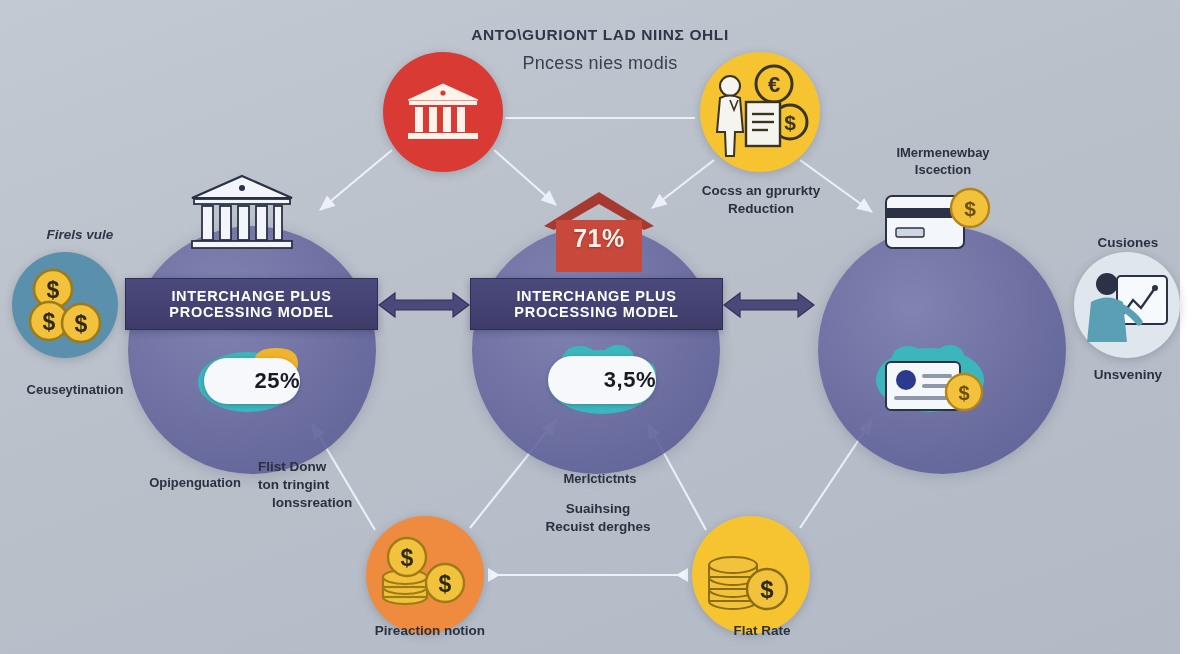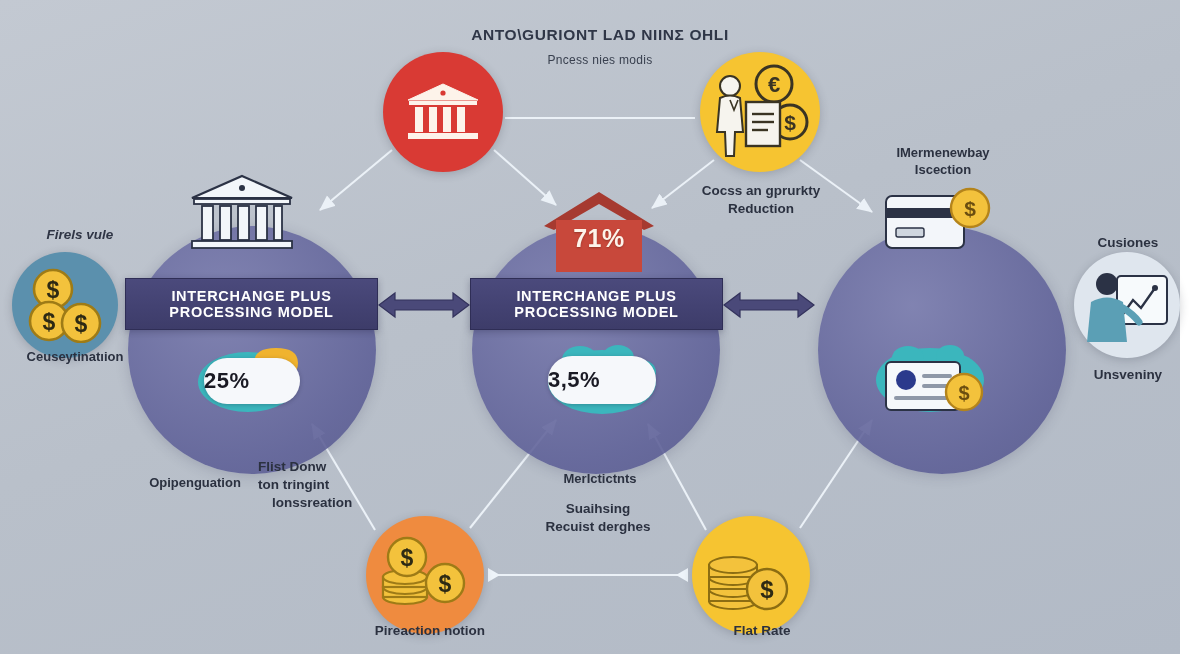--- a/index.html
+++ b/index.html
@@ -18,21 +18,21 @@
   
   .title-block {
     left: 420px; top: 26px; width: 360px;
     text-align: center; color: #2b3245;
   }
   .title-line1 {
     font-size: 15.5px; font-weight: 700; letter-spacing: 0.6px;
     color: #2f3647;
   }
   .title-line2 {
-    font-size: 12px; font-weight: 400; margin-top: 9px;
+    font-size: 18px; font-weight: 400; margin-top: 9px;
     color: #39404f; letter-spacing: 0.3px;
   }
 
   
   #links { left: 0; top: 0; width: 1200px; height: 654px; }
 
   
   .disc {
     border-radius: 50%;
     background: radial-gradient(circle at 38% 32%, rgba(124,126,175,.92), rgba(92,94,150,.88) 70%, rgba(80,82,136,.85));
@@ -71,21 +71,21 @@
     box-shadow: 0 2px 10px rgba(40,45,60,.22);
   }
   .node-bank   { left: 383px; top: 52px;  width: 120px; height: 120px; background:#d93a34; }
   .node-doc    { left: 700px; top: 52px;  width: 120px; height: 120px; background:#f6c431; }
   .node-coins3 { left: 12px;  top: 252px; width: 106px; height: 106px; background:#5b90ad; }
   .node-person { left: 1074px;top: 252px; width: 106px; height: 106px; background:#dfe6ee; }
   .node-orange { left: 366px; top: 516px; width: 118px; height: 118px; background:#ef8b3f; }
   .node-stack  { left: 692px; top: 516px; width: 118px; height: 118px; background:#f6c431; }
   .pill {
     background:#f6f8fb; border-radius: 26px;
-    display:flex; align-items:center; justify-content:flex-start;
+    display:flex; align-items:center; justify-content:flex-end;
     color:#1a1a24; font-weight:700; font-size:22px;
     letter-spacing:.5px;
     box-shadow: 0 1px 4px rgba(20,20,40,.25);
   }
 
   
   .house-pct {
     left: 556px; top: 218px; width: 86px; height: 40px;
     display:flex; align-items:center; justify-content:center;
     color:#fdf3ea; font-weight:700; font-size:25px; letter-spacing:.5px;
@@ -310,21 +310,21 @@
         <rect x="4" y="30" width="48" height="12"></rect>
         <ellipse cx="28" cy="30" rx="24" ry="8"></ellipse>
       </g>
       <circle cx="62" cy="54" r="20" fill="#f3c23c" stroke="#8c6d12" stroke-width="2.4"></circle>
       <text x="62" y="63" font-family="Liberation Sans, sans-serif" font-size="24" font-weight="700" fill="#2e2a14" text-anchor="middle">$</text>
     </svg>
   </div>
 
   <div class="abs cap cap-italic" style="left:20px; top:226px; width:120px;">Firels vule</div>
 
-  <div class="abs cap cap-sm" style="left:0px; top:348px; width:150px;text-align:center;">Ceuseytinatıion</div>
+  <div class="abs cap cap-sm" style="left:0px; top:381px; width:150px;text-align:center;">Ceuseytinatıion</div>
 
   <div class="abs cap cap-sm" style="left:862px; top:144px; width:162px;">
     <div>IMermenewbay</div>
     <div>Iscection</div>
   </div>
 
   <div class="abs cap cap-md" style="left:672px; top:182px; width:178px;">
     <div>Cocss an gprurkty</div>
     <div>Reduction</div>
   </div>

